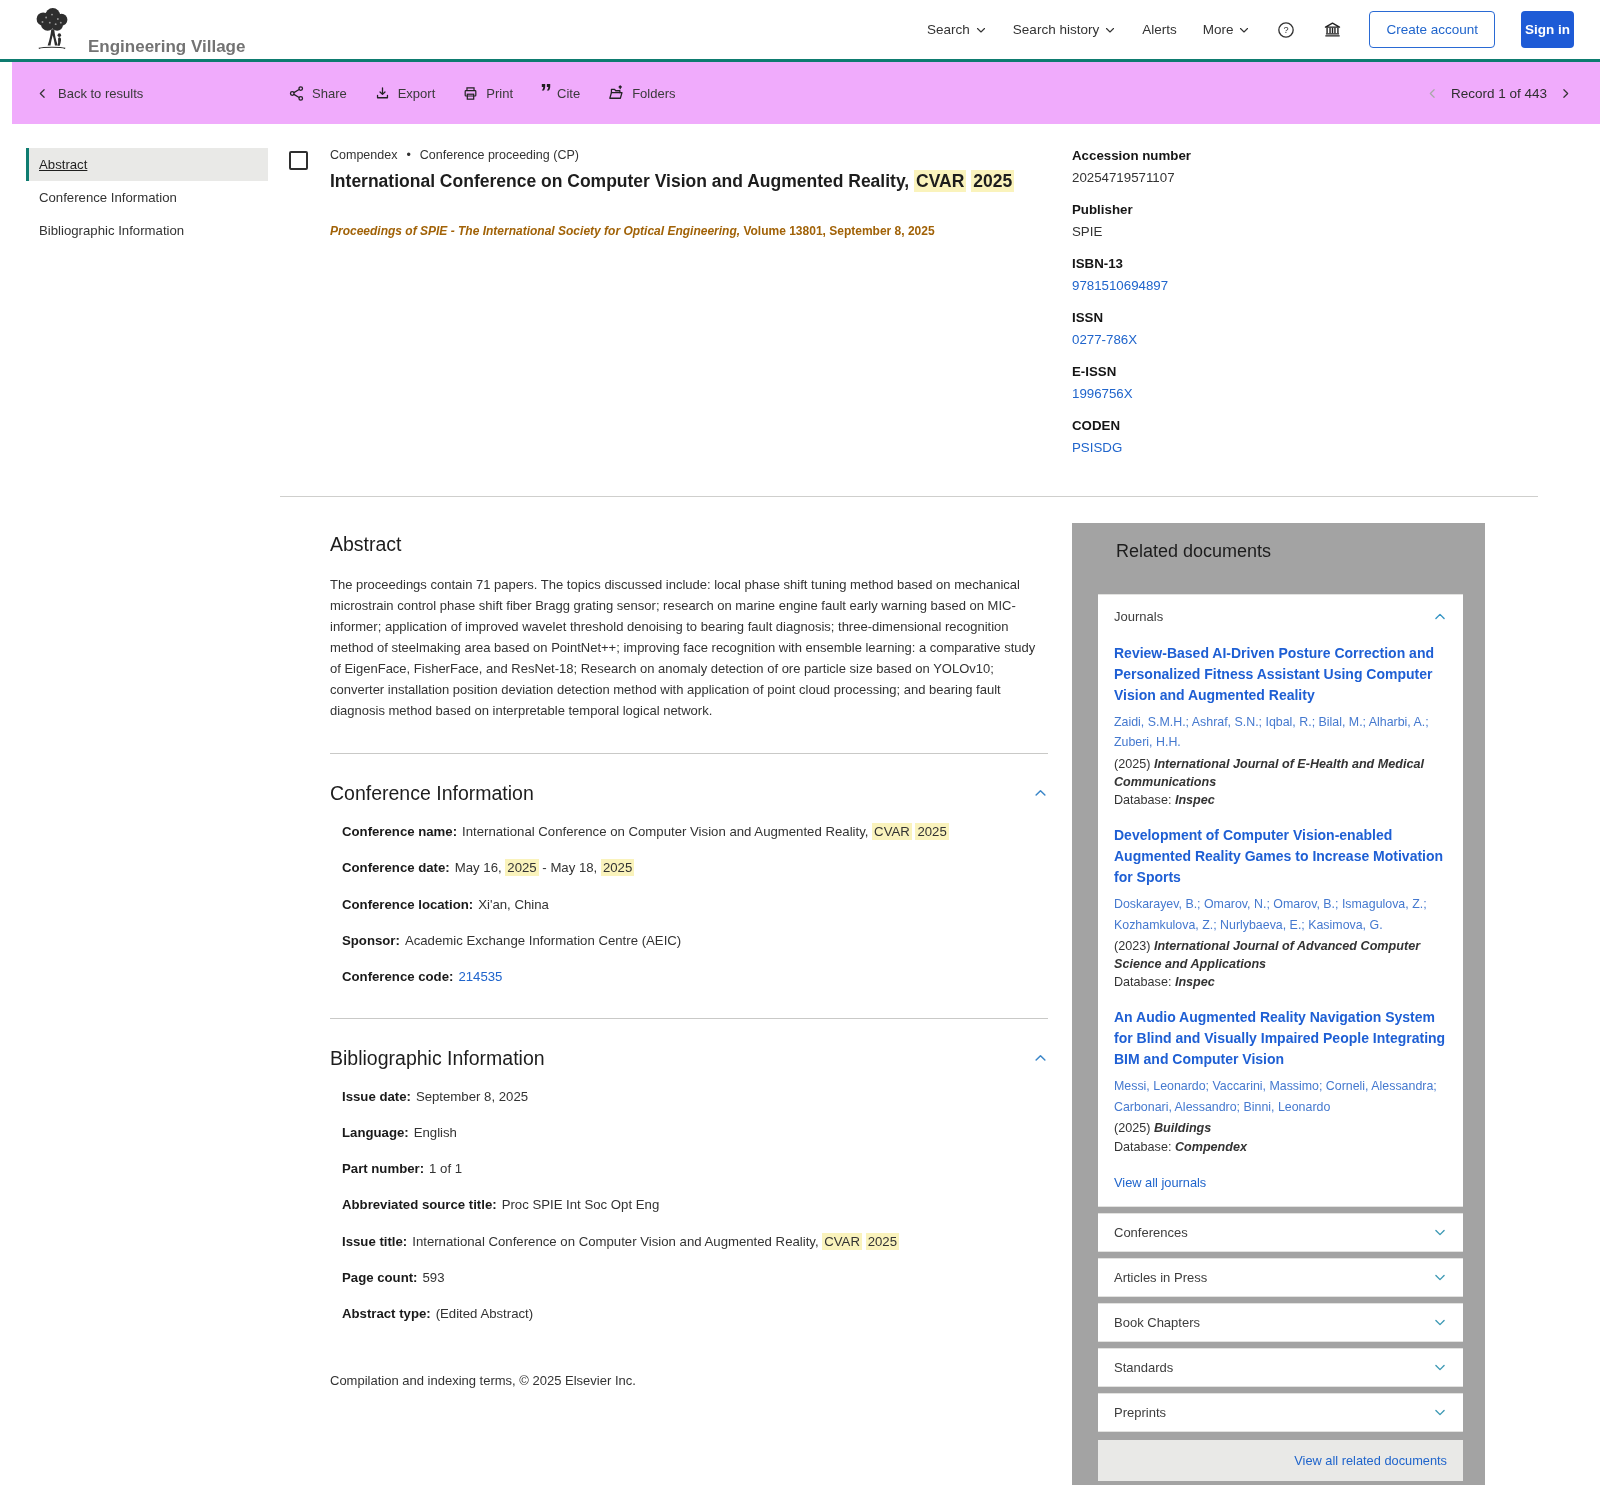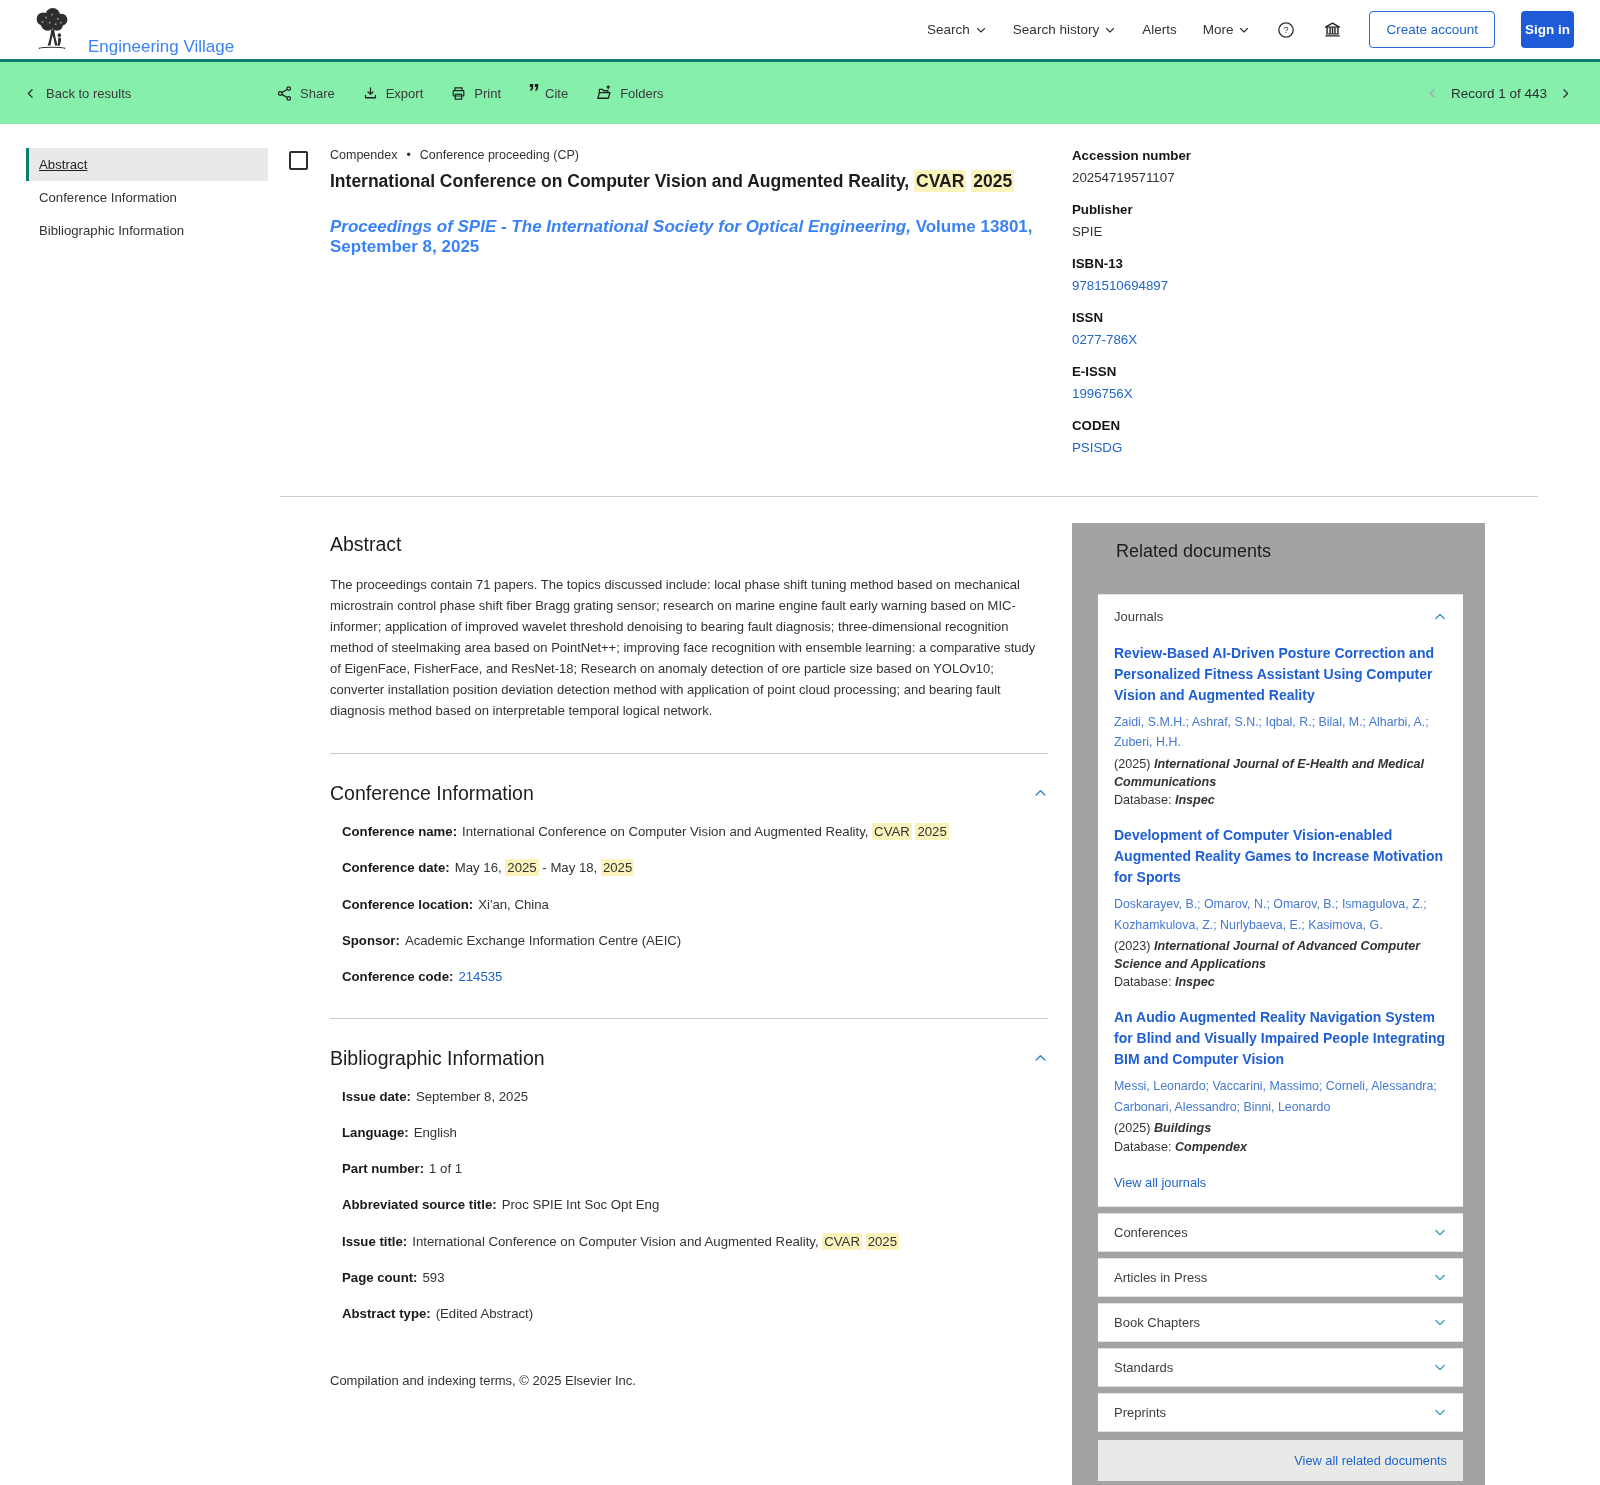--- a/index.html
+++ b/index.html
@@ -2,50 +2,50 @@
 <html><head>
 <meta charset="utf-8">
 <style>
   * { box-sizing: border-box; }
   body { margin:0; background:#fff; font-family:"Liberation Sans", sans-serif; color:#2e2e2e; }
   .page { width:1600px; height:1485px; display:flex; flex-direction:column; overflow:hidden; position:relative; background:#fff; }
 
   
   .topbar { height:62px; flex:0 0 auto; display:flex; align-items:center; padding:0 26px 0 30px; border-bottom:3px solid #0e7c70; background:#fff; }
   .brand { display:flex; align-items:center; gap:14px; cursor:pointer; }
-  .brand-name { color:#3b82f6; font-size:17px; font-weight:400;margin-top:34px; }
+  .brand-name { color:#737373; font-size:17px; font-weight:700;margin-top:34px; }
   .topnav { margin-left:auto; display:flex; align-items:center; gap:26px; font-size:13.5px; color:#333; }
   .navitem { display:flex; align-items:center; gap:5px; cursor:pointer; white-space:nowrap; }
   .iconbtn { display:flex; align-items:center; cursor:pointer; }
   .btn-outline { border:1px solid #2a6ad4; color:#2065cc; background:#fff; border-radius:4px; padding:10px 16px; font-size:13.5px; font-family:inherit; cursor:pointer; }
   .btn-solid { background:#1e5bd6; color:#fff; border:none; border-radius:4px; padding:11px 4px; font-size:13.5px; font-weight:700; font-family:inherit; cursor:pointer; }
 
   
-  .toolbar { height:62px; flex:0 0 auto; background:#86efac; display:flex; align-items:center; padding:0 28px 0 24px; font-size:13px; color:#3a3a3a; }
+  .toolbar { height:62px; flex:0 0 auto; background:#f0abfc; display:flex; align-items:center; padding:0 28px 0 24px; font-size:13px; color:#3a3a3a;margin-left:12px; }
   .back { display:flex; gap:9px; align-items:center; cursor:pointer; width:124px; }
   .actions { display:flex; gap:27px; margin-left:128px; }
   .action { display:flex; gap:7px; align-items:center; cursor:pointer; }
   .record-nav { margin-left:auto; display:flex; align-items:center; gap:12px; font-size:13.5px; color:#2e2e2e; }
   .cite-glyph { font-size:24px; font-weight:700; line-height:14px; color:#1f1f1f; letter-spacing:-2px; }
 
   
   .content { flex:1 1 auto; }
   .topgrid, .bodygrid { display:grid; grid-template-columns:330px 718px 1fr; }
   .topgrid { padding-top:16px; }
 
   .sidebar { margin:8px 0 0 26px; width:242px; font-size:13.2px; }
   .side-item { padding:9px 10px; color:#333; cursor:pointer; border-left:3px solid transparent; }
   .side-item.active { background:#e9e9e7; border-left:3px solid #0e7c70; text-decoration:underline; color:#1f1f1f; }
 
   .titleblock { position:relative; padding-top:8px; }
   .checkbox { position:absolute; left:-41px; top:11px; width:19px; height:19px; border:2px solid #2f2f2f; border-radius:2px; background:#fff; cursor:pointer; }
   .doc-meta { font-size:12.5px; color:#333; display:flex; gap:9px; align-items:center; }
   .title { font-size:17.5px; font-weight:700; margin:7px 0 0; color:#1d1d1d; line-height:1.45; }
   .hl { background:#faf3bc; padding:1px 2px; }
-  .source-line { margin-top:23px; font-size:17px; color:#3b82f6; font-weight:700; }
+  .source-line { margin-top:30px; font-size:12px; color:#a16207; font-weight:700; }
   .source-italic { font-style:italic; }
 
   .metacol { padding:8px 60px 0 24px; }
   .meta-item { margin-bottom:17px; }
   .meta-label { font-weight:700; font-size:13.3px; color:#151515; margin-bottom:7px; }
   .meta-value { font-size:13.3px; color:#333; }
   .meta-value.link { color:#2065cc; cursor:pointer; }
 
   .rule-full { height:1px; background:#cfcfcd; margin:24px 62px 0 280px; }
 

